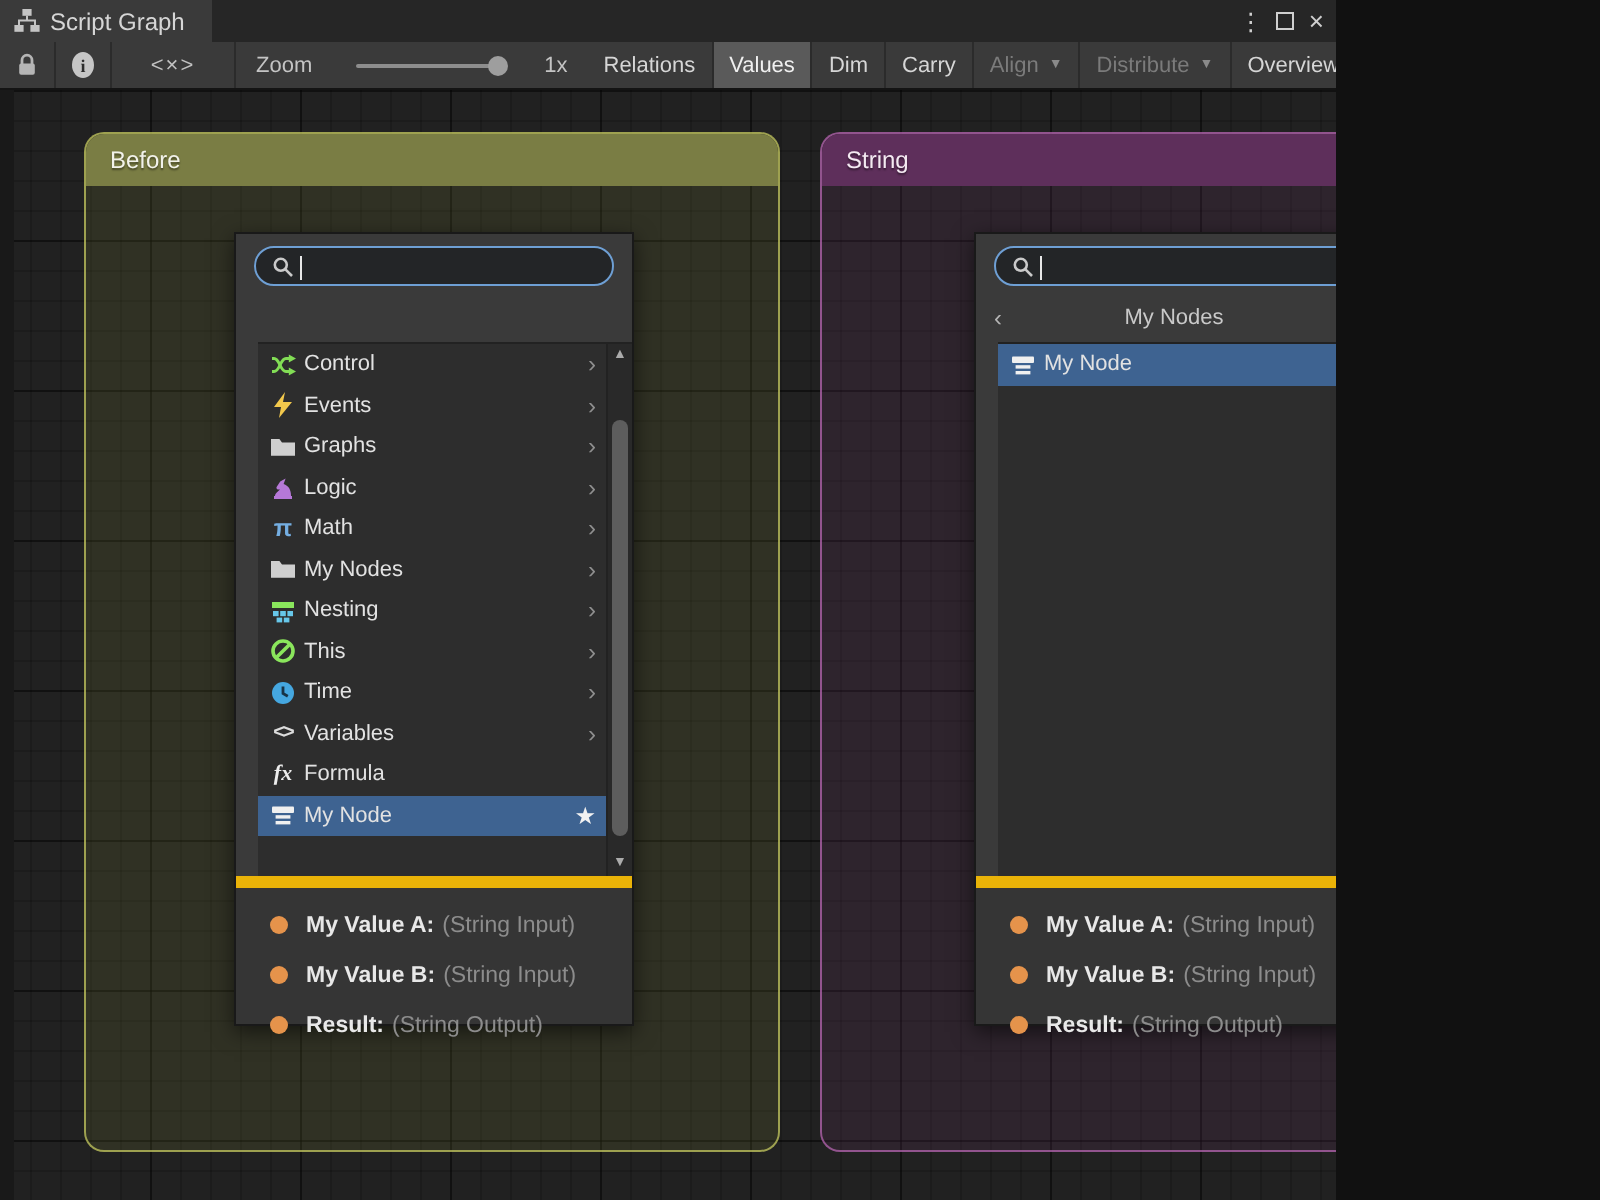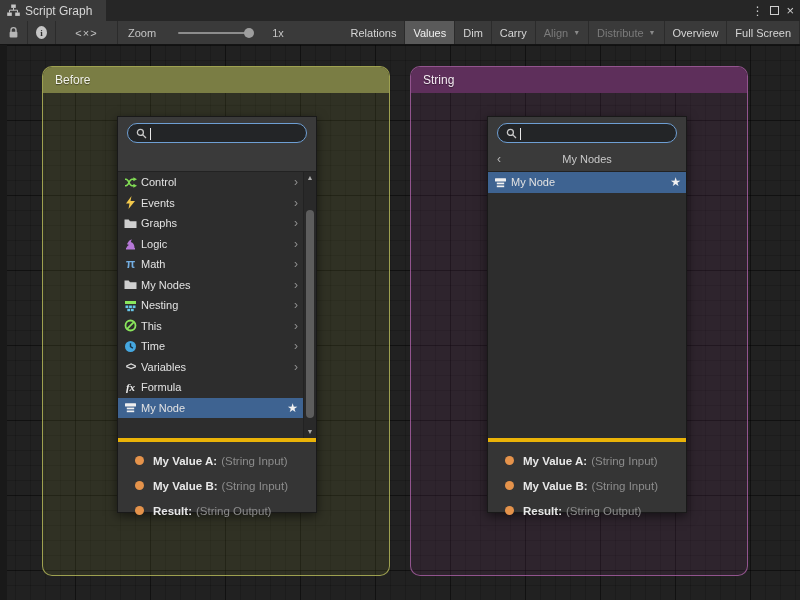--- a/index.html
+++ b/index.html
@@ -1,17 +1,17 @@
 <!DOCTYPE html>
 <html><head>
 <meta charset="utf-8">
 <style>
   * { margin:0; padding:0; box-sizing:border-box; }
   body { background:#111; font-family:"Liberation Sans", sans-serif; }
-  .screen { position:relative; width:800px; height:600px; overflow:hidden; background:#fde047; color:#d8d8d8; font-size:11px; }
+  .screen { position:relative; width:668px; height:600px; overflow:hidden; background:#fde047; color:#d8d8d8; font-size:11px; }
 
   
   .tabstrip { position:absolute; top:0; left:0; right:0; height:21px; background:#262626; display:flex; align-items:stretch; }
   .tab { display:flex; align-items:center; gap:5px; background:#3a3a3a; padding:0 14px 0 7px; font-size:12px; color:#d6d6d6; }
   .win-controls { margin-left:auto; display:flex; align-items:center; gap:7px; padding-right:6px; color:#cfcfcf; }
   .win-controls .kebab { font-size:12px; line-height:1; }
   .maxbox { width:9px; height:9px; border:1.5px solid #cfcfcf; display:inline-block; }
   .closex { font-size:13px; line-height:1; }
 
   
@@ -53,40 +53,40 @@
   
   .popup { position:absolute; width:200px; height:397px; background:#3a3a3a; border:1px solid #191919; box-shadow:0 3px 10px rgba(0,0,0,0.55); }
   .popup.p-before { left:117px; top:71px; }
   .popup.p-after  { left:487px; top:71px; }
   .search-row { height:31px; padding:6px 9px 0 9px; }
   .search-box { position:relative; height:20px; border:1px solid #6e9fd4; border-radius:10px; background:#232527; display:flex; align-items:center; padding:0 8px; }
   .search-box input { background:transparent; border:none; outline:none; color:#e8e8e8; font-size:11px; width:100%; }
   .caret-bar { position:absolute; left:22px; top:4px; width:1px; height:12px; background:#e8e8e8; }
   .popup-header { position:relative; height:23px; line-height:23px; text-align:center; color:#c9c9c9; font-size:11px; }
   .back-chev { position:absolute; left:9px; top:0; color:#b5b5b5; font-size:12px; cursor:default; }
-  .list { position:absolute; left:0; right:0; top:54px; height:267px; background:#2d2d2d; border-top:1px solid #222; overflow:hidden; }
+  .list { position:absolute; left:11px; right:0; top:54px; height:267px; background:#2d2d2d; border-top:1px solid #222; overflow:hidden; }
   .row { display:flex; align-items:center; height:20.5px; padding:0 5px; color:#e2e2e2; }
   .list.has-scroll .row { padding-right:18px; }
   .row .ic { width:15px; display:flex; align-items:center; justify-content:center; flex:none; }
   .row .lbl { margin-left:3px; }
   .row .chev { margin-left:auto; color:#8f8f8f; font-size:12px; }
   .row.selected { background:#3e6391; }
   .row .star { margin-left:auto; color:#f2f2f2; font-size:12px; }
   .glyph-pi { color:#74aee2; font-weight:bold; font-size:12px; }
   .glyph-vars { color:#dcdcdc; font-weight:bold; font-size:10px; letter-spacing:-1px; }
   .glyph-fx { color:#ececec; font-weight:bold; font-style:italic; font-size:11px; font-family:"Liberation Serif", serif; }
 
   
   .vscroll { position:absolute; right:0; top:0; bottom:0; width:13px; background:#292929; border-left:1px solid #222; }
   .vscroll .sarrow { position:absolute; left:0; right:0; height:12px; text-align:center; font-size:7px; color:#ababab; line-height:12px; }
   .vscroll .up { top:0; } .vscroll .down { bottom:0; }
   .vscroll .thumb { position:absolute; left:2px; right:2px; top:38px; height:208px; background:#5d5d5d; border-radius:4px; }
 
   
-  .pfooter { position:absolute; left:0; right:0; top:321px; bottom:0; background:#353535; border-top:4px solid #eab308; padding-top:6px; }
+  .pfooter { position:absolute; left:0; right:0; top:321px; bottom:0; background:#353535; border-top:6px solid #eab308; padding-top:6px; }
   .port-row { display:flex; align-items:center; height:25px; padding-left:17px; }
   .port-dot { width:9px; height:9px; border-radius:50%; background:#e5934b; margin-right:9px; flex:none; }
   .port-label { font-weight:bold; color:#e8e8e8; font-size:11.5px; }
   .port-type { color:#8c8c8c; margin-left:4px; font-size:11.5px; }
 
   svg { display:block; }
 </style>
 </head>
 <body>
 

